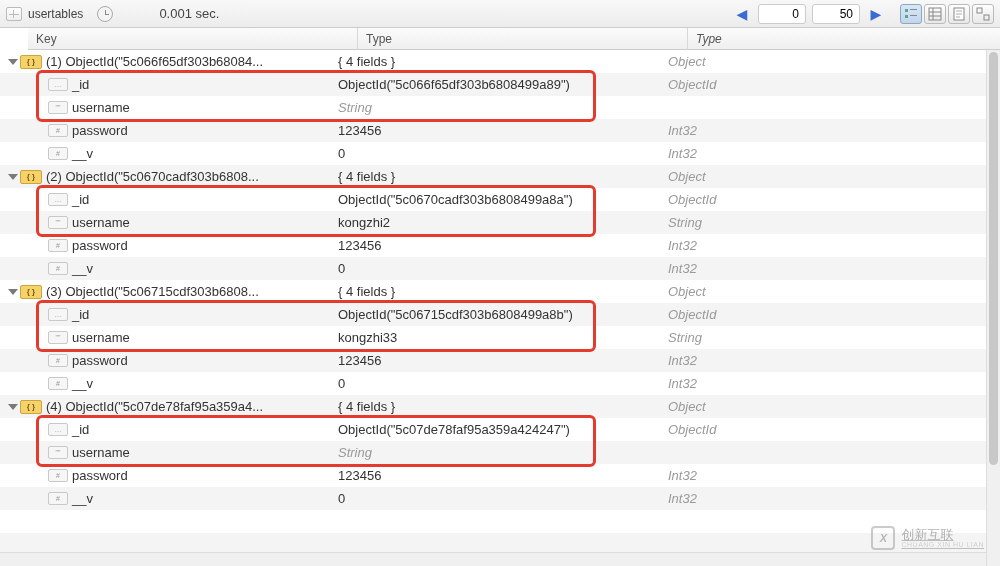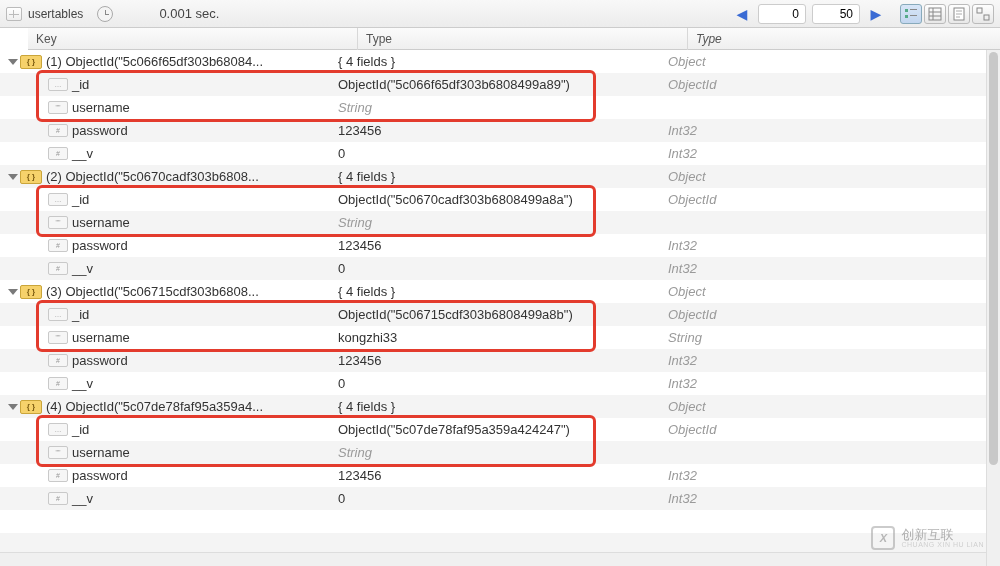--- a/index.html
+++ b/index.html
@@ -322,20 +322,21 @@
       </div>
       <div class="v">ObjectId("5c0670cadf303b6808499a8a")</div>
       <div class="t">ObjectId</div>
     </div>
     <div class="row">
       <div class="k">
         <span class="pad-disclosure"></span>
         <span class="field-badge">""</span>
         <span>username</span>
       </div>
+      <div class="v">kongzhi2</div>
       <div class="t">String</div>
     </div>
     <div class="row">
       <div class="k">
         <span class="pad-disclosure"></span>
         <span class="field-badge">#</span>
         <span>password</span>
       </div>
       <div class="v">123456</div>
       <div class="t">Int32</div>
@@ -445,17 +446,17 @@
   <div class="hl" style="top:365px;height:52px;"></div>
 </div>
 
 <div class="scrollbar-v">
     <div class="thumb"></div>
   </div>
 <div class="scrollbar-h"></div>
 
 <div class="watermark">
   <span class="wm-logo">X</span>
-  <span style="display:flex;flex-direction:column;line-height:1;">
+  <span style="display:flex;flex-direction:column;line-height:1;text-decoration:underline;">
     <span style="font-size:13px;color:#666;">创新互联</span>
     <span style="font-size:7px;letter-spacing:0.5px;color:#aaa;">CHUANG XIN HU LIAN</span>
   </span>
 </div>
 
 </body></html>

